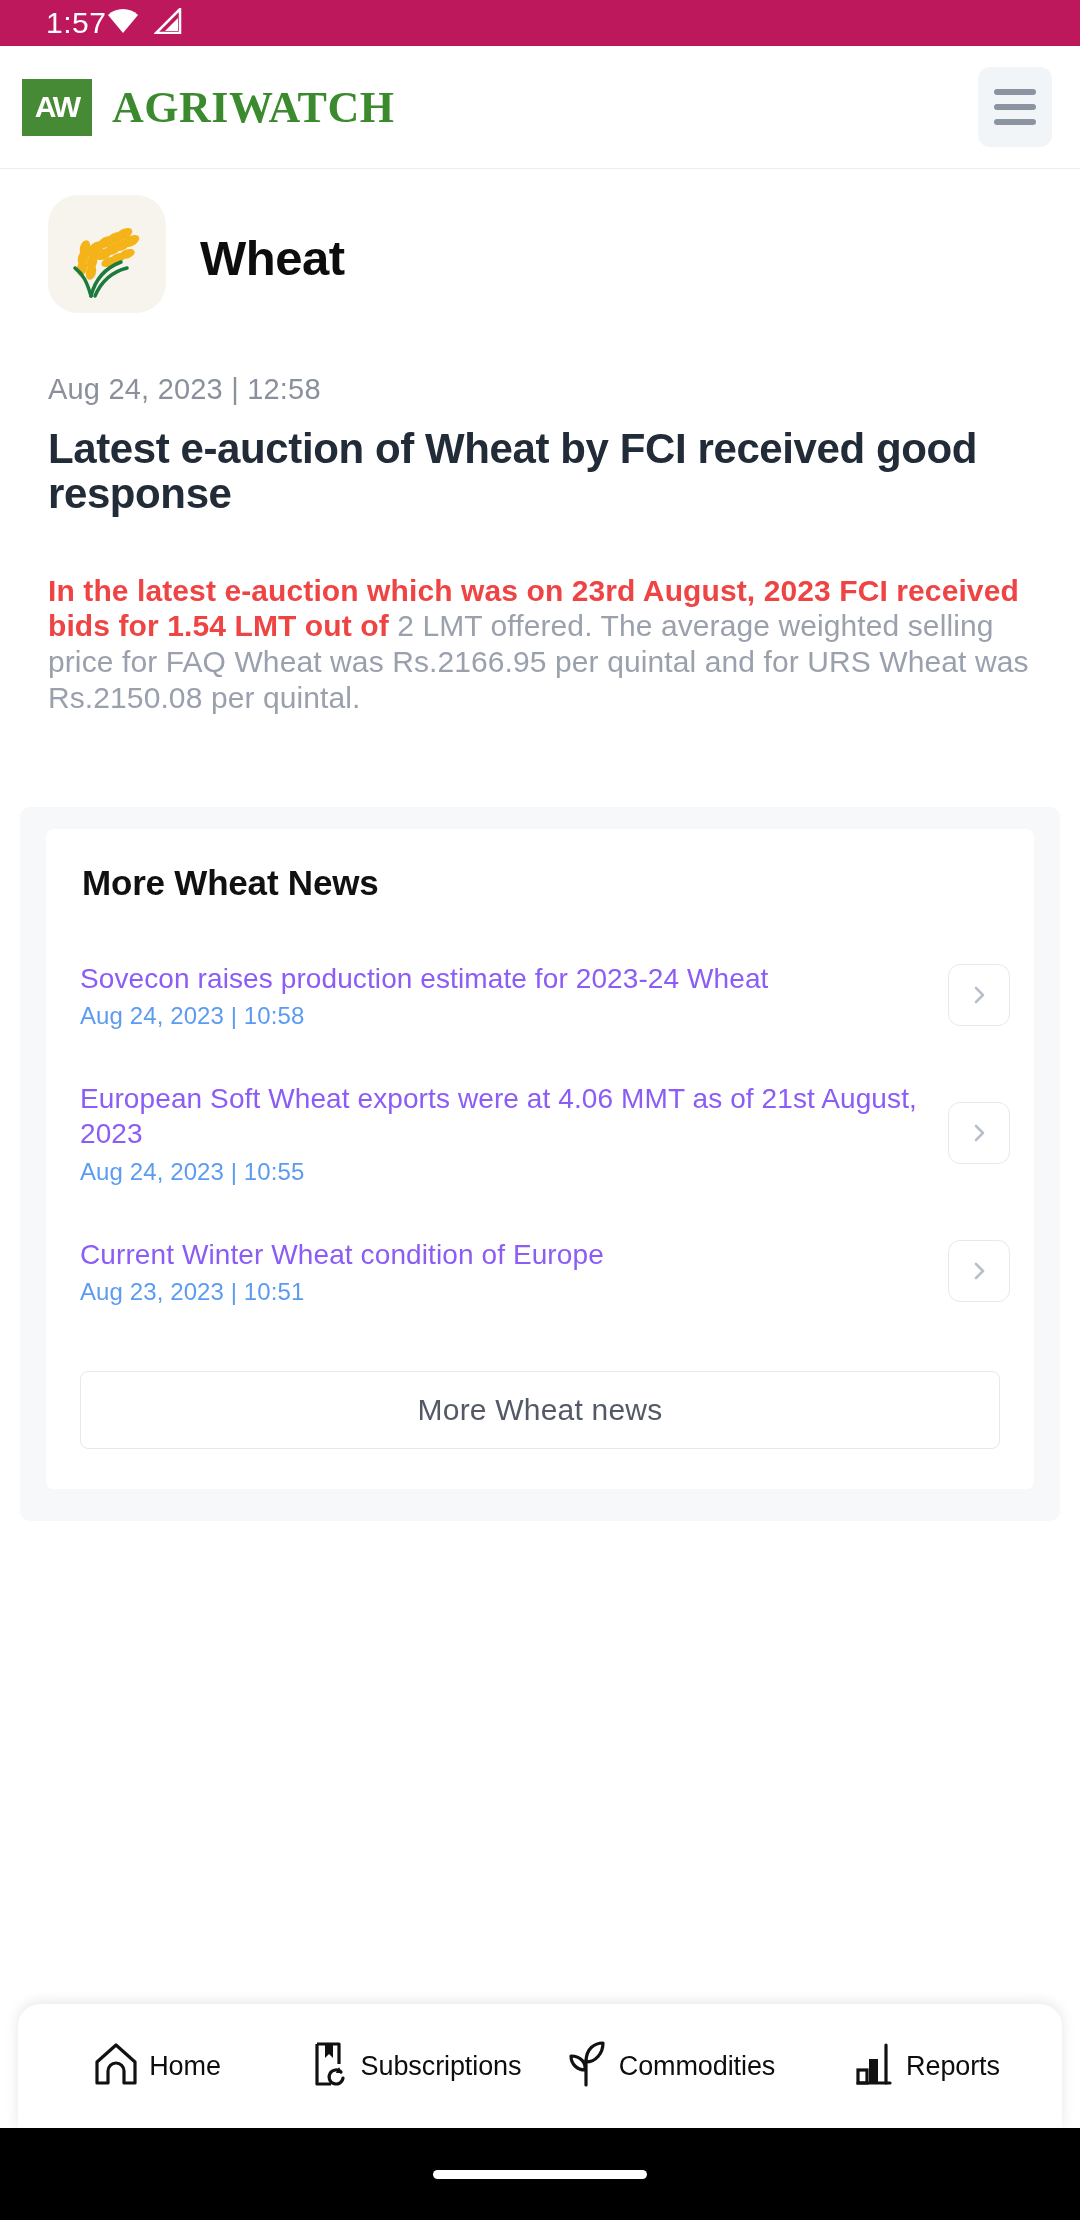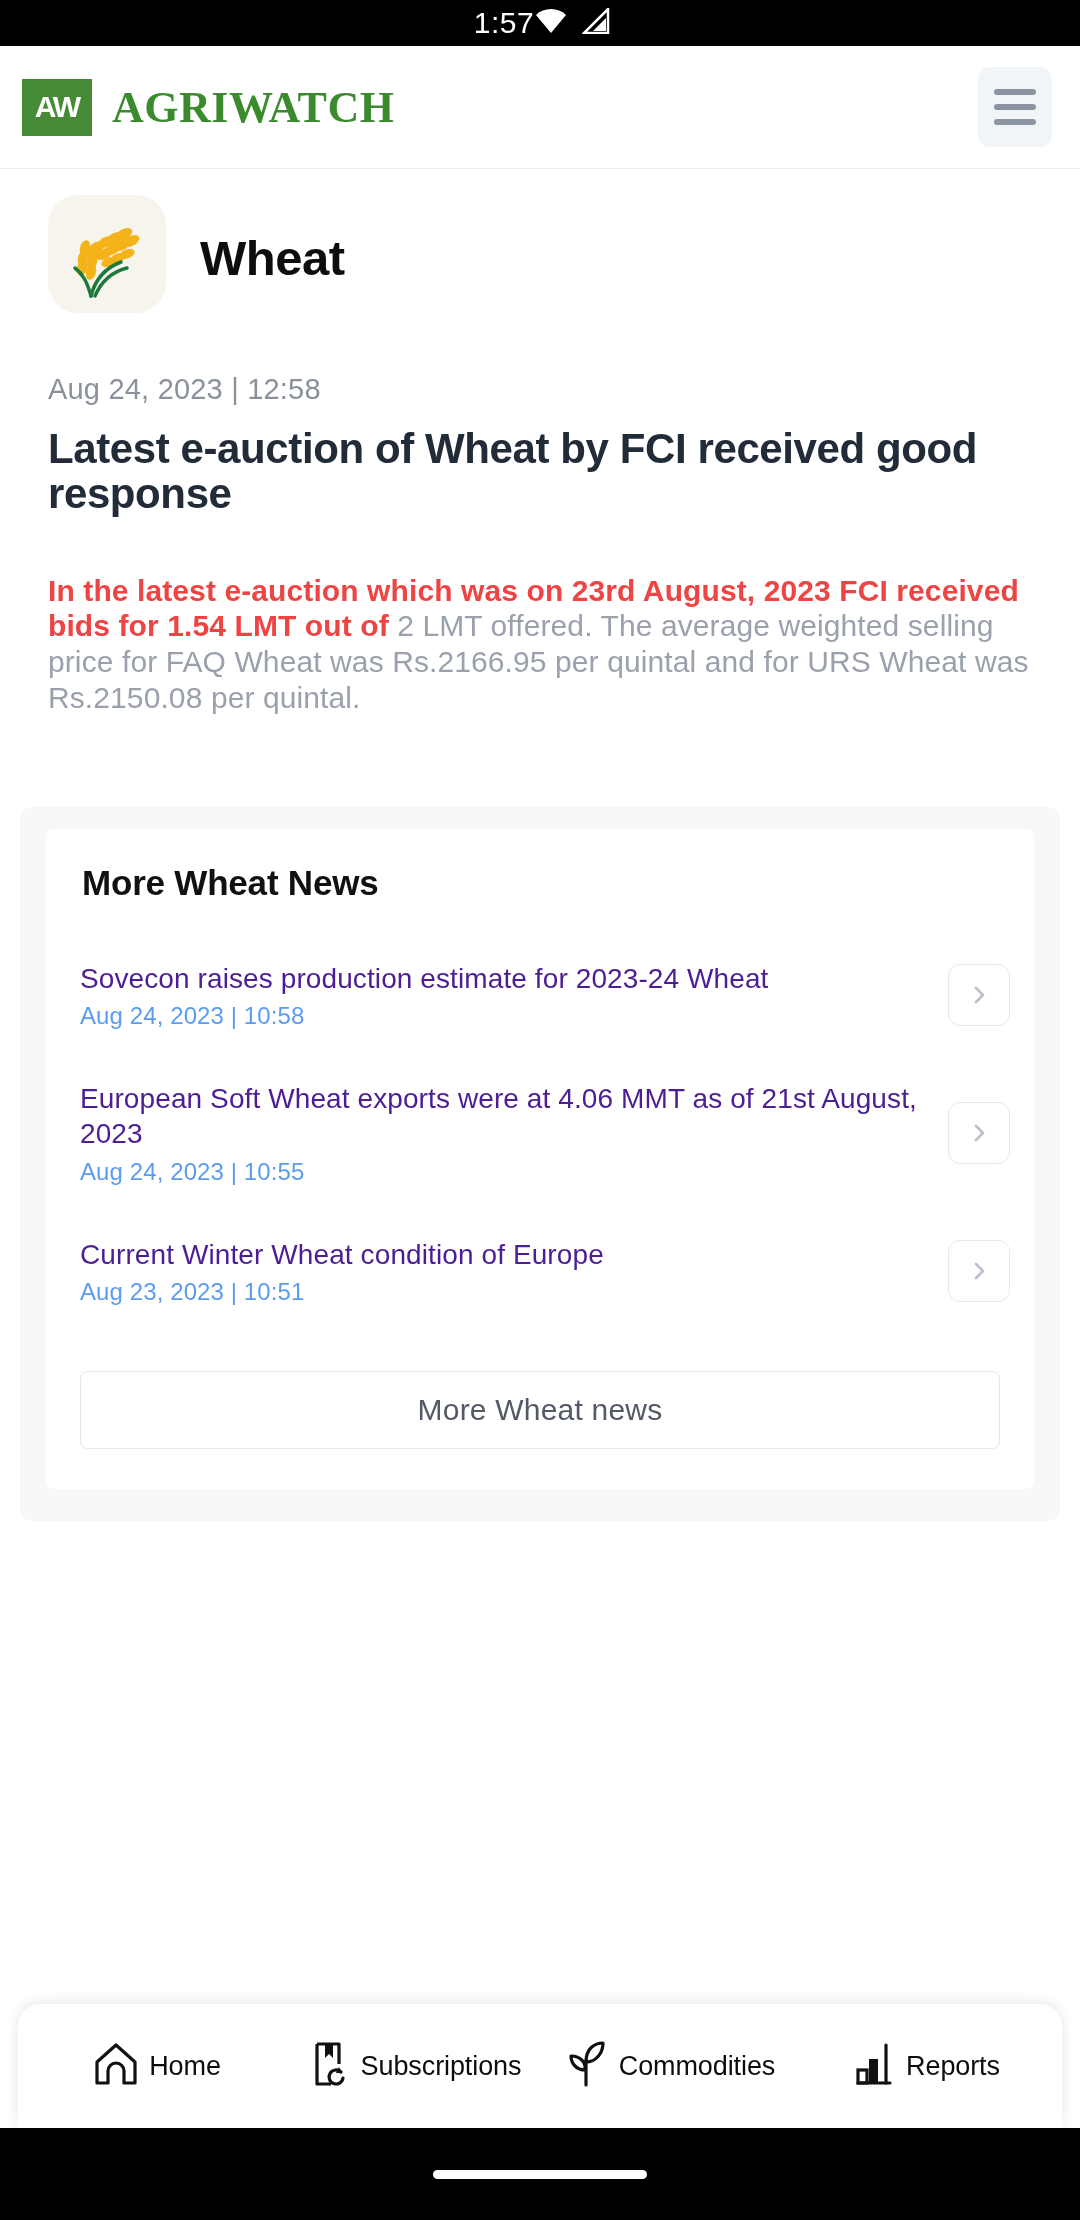--- a/index.html
+++ b/index.html
@@ -17,25 +17,25 @@
     width: 1080px;
     height: 2220px;
     background: #ffffff;
     display: flex;
     flex-direction: column;
   }
 
   
   .status-bar {
     height: 46px;
-    background: #000000;
-    display: flex;
-    align-items: center;
-    justify-content: center;
-    padding: 0 30px 0 34px;
+    background: #be185d;
+    display: flex;
+    align-items: center;
+    justify-content: flex-start;
+    padding: 0 30px 0 46px;
     flex: 0 0 auto;
   }
   .status-time {
     color: #ffffff;
     font-size: 30px;
     letter-spacing: 0.5px;
     font-family: "Liberation Sans", sans-serif;
   }
   .status-icons {
     display: flex;
@@ -188,21 +188,21 @@
     align-items: center;
     gap: 18px;
     padding: 0 24px 0 34px;
     min-height: 112px;
   }
   .news-item + .news-item { margin-top: 26px; }
   .news-item-text { flex: 1 1 auto; }
   .news-item-title {
     font-size: 28px;
     line-height: 1.28;
-    color: #4c1d95;
+    color: #8b5cf6;
     letter-spacing: 0.1px;
   }
   .news-item-date {
     font-size: 24px;
     color: #5b9bf0;
     margin-top: 6px;
     letter-spacing: 0.1px;
   }
   .chev-btn {
     width: 62px;

